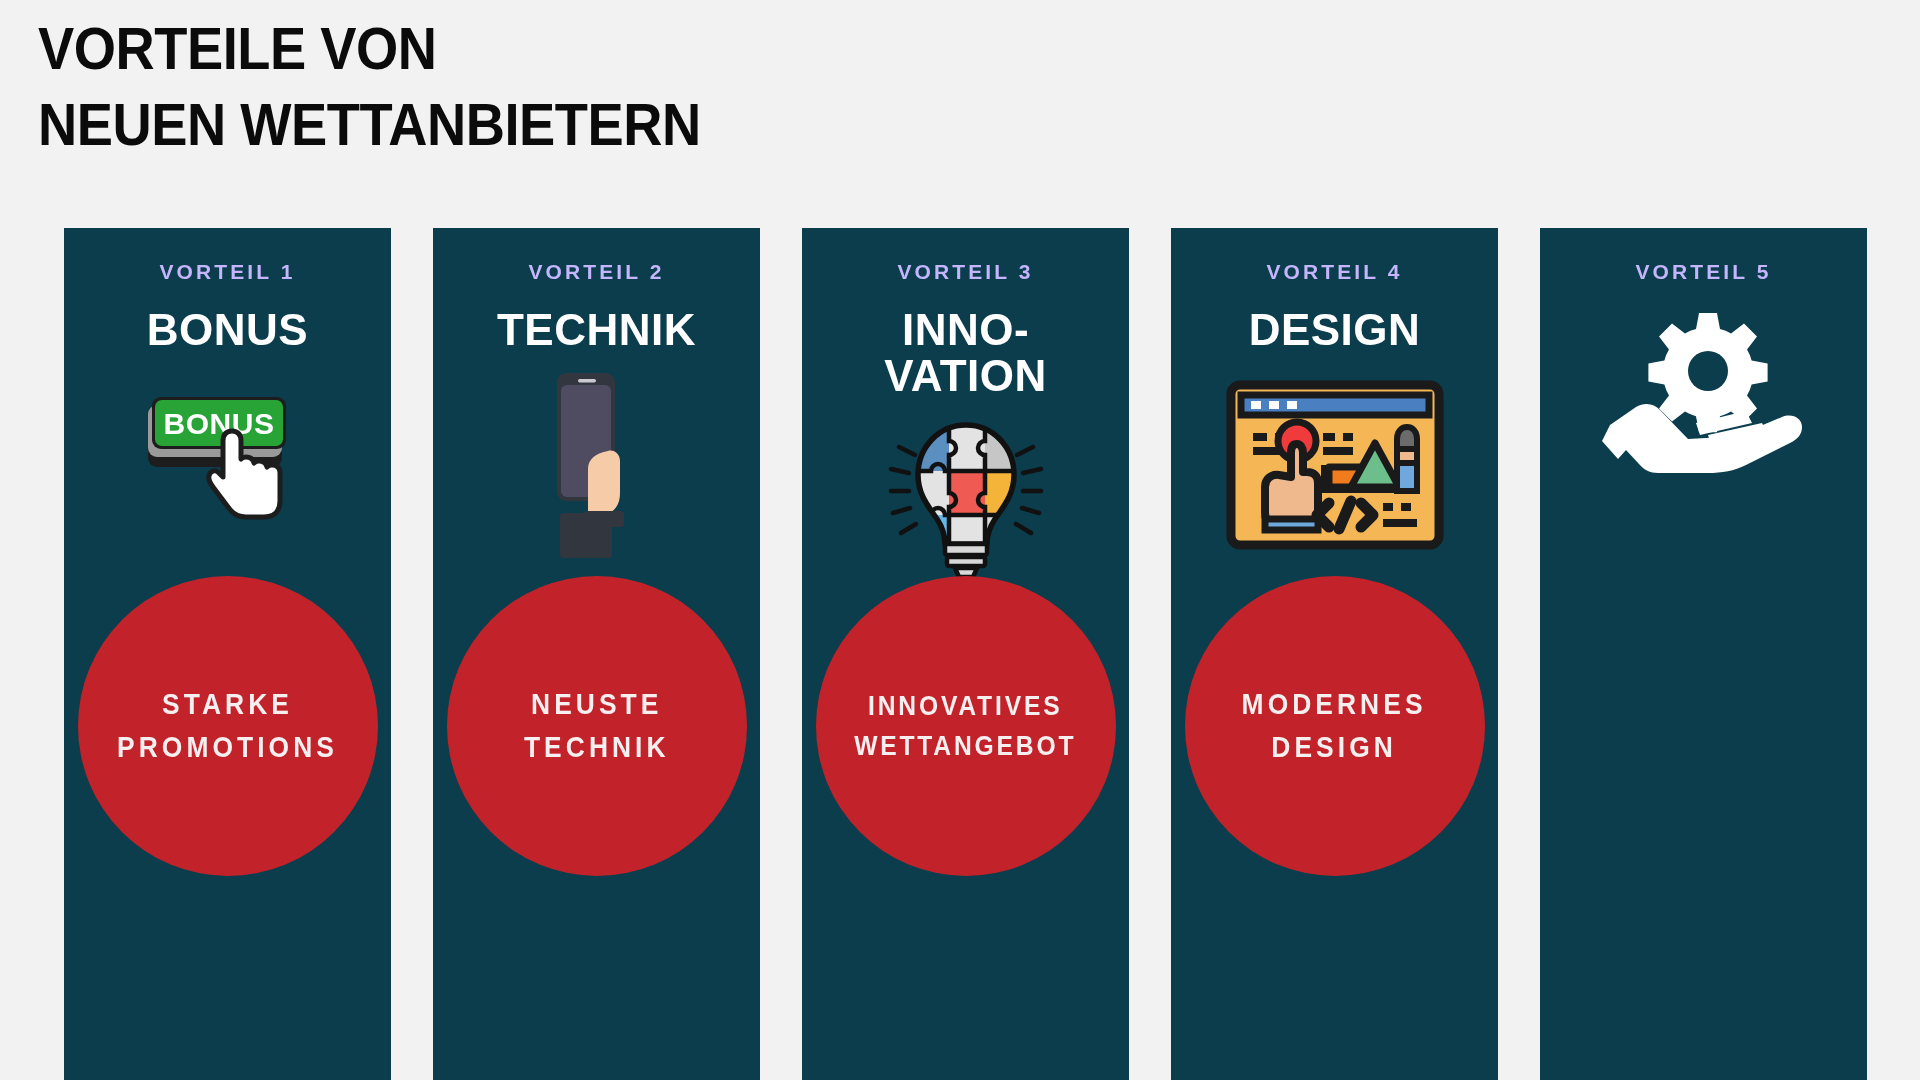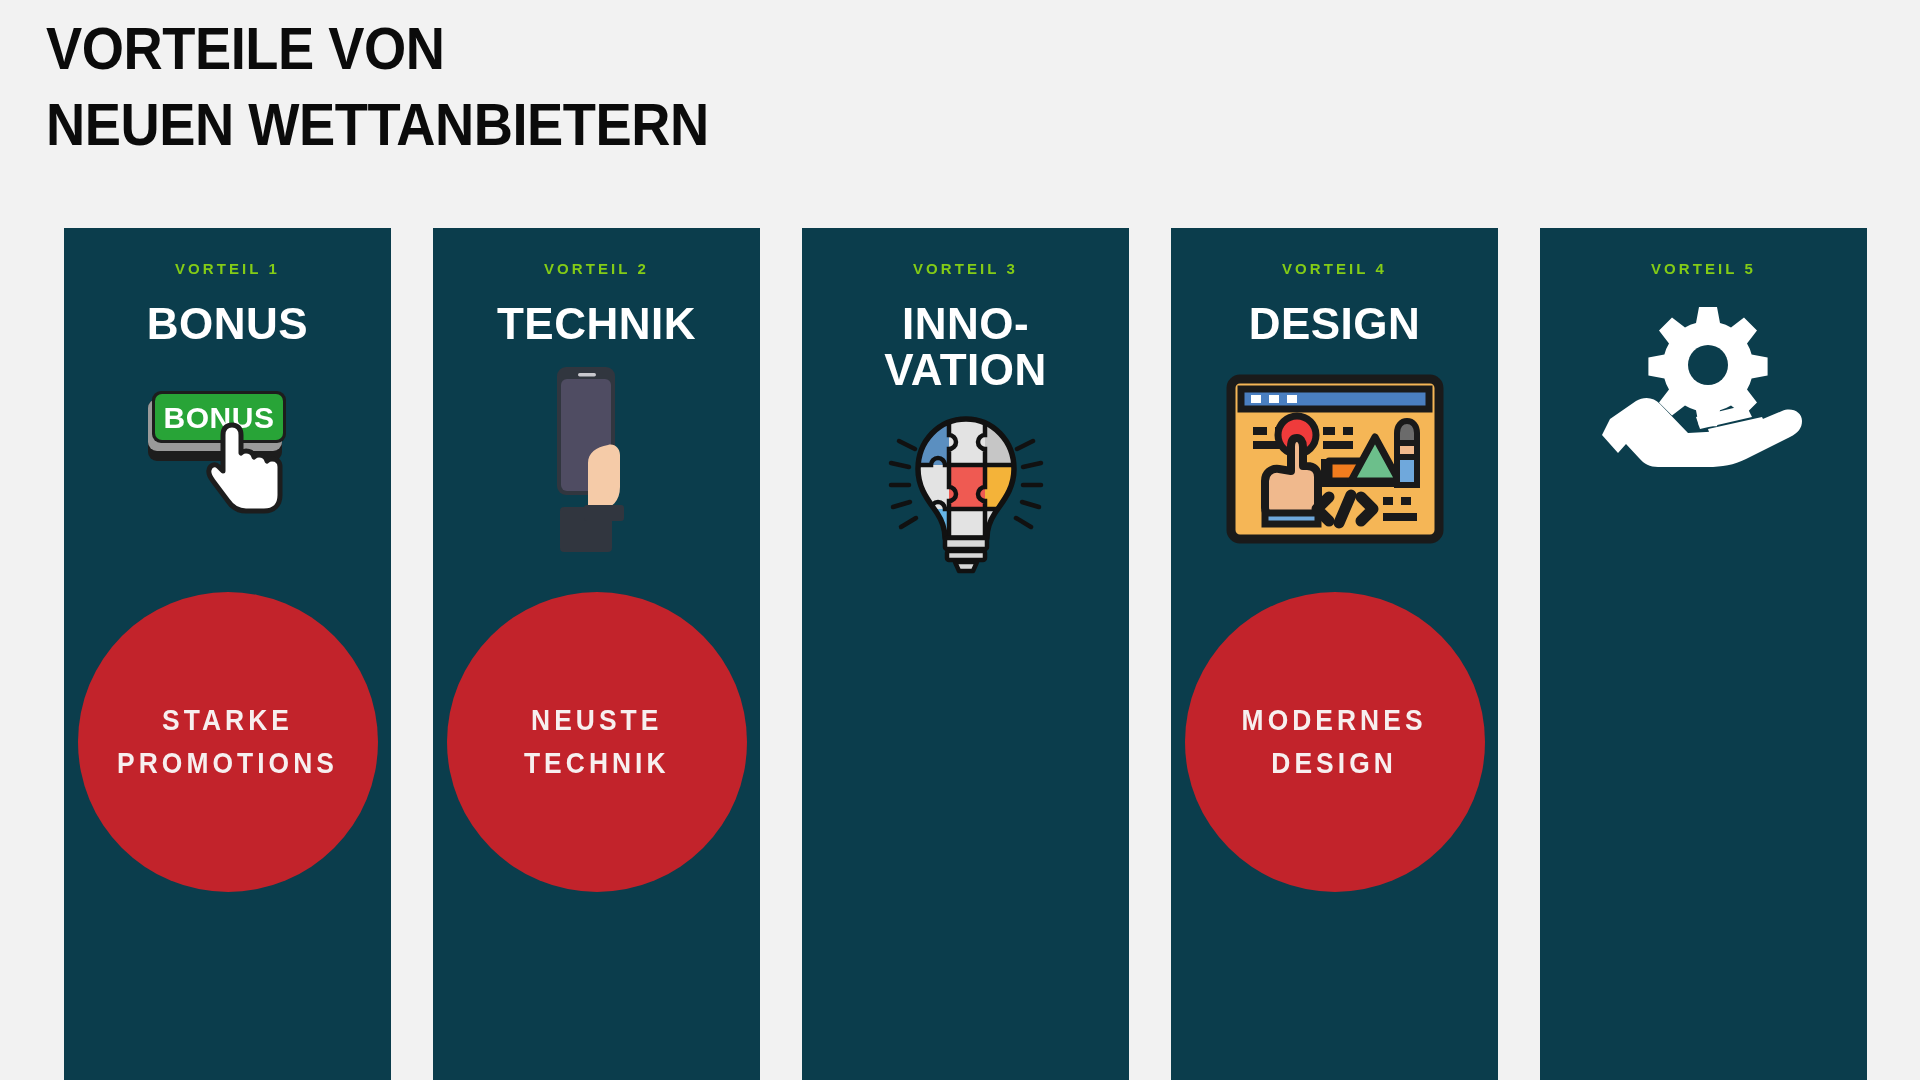--- a/index.html
+++ b/index.html
@@ -12,21 +12,21 @@
 
   body {
     background: #f2f2f2;
     font-family: "Liberation Sans", sans-serif;
     position: relative;
   }
 
   
   .title-block {
     position: absolute;
-    left: 46px;
+    left: 38px;
     top: 12px;
     width: 1100px;
   }
 
   .title-line {
     font-family: "Liberation Sans", sans-serif;
     font-weight: 700;
     font-size: 59px;
     line-height: 1.28;
     letter-spacing: -0.5px;
@@ -56,24 +56,24 @@
     background: #0b3d4c;
     position: relative;
     display: flex;
     flex-direction: column;
     align-items: center;
     flex: 0 0 auto;
   }
 
   .card-eyebrow {
     margin-top: 33px;
-    font-size: 15px;
+    font-size: 21px;
     font-weight: 700;
     letter-spacing: 3.1px;
-    color: #84cc16;
+    color: #c4b5fd;
     text-transform: uppercase;
     text-align: left;
     line-height: 1;
   }
 
   .card-heading {
     margin-top: 25px;
     font-size: 44px;
     font-weight: 700;
     letter-spacing: 0.5px;
@@ -94,21 +94,21 @@
     justify-content: center;
     position: relative;
   }
   .icon-zone.shift-up { margin-top: 4px; }
 
   .icon-zone svg { display: block; }
 
   
   .circle {
     position: absolute;
-    top: 364px;
+    top: 348px;
     left: 50%;
     transform: translateX(-50%);
     width: 300px;
     height: 300px;
     border-radius: 50%;
     background: #c2232b;
     display: flex;
     align-items: center;
     justify-content: center;
     text-align: center;
@@ -245,20 +245,24 @@
           <path d="M85 14 C112 14 133 36 133 64 C133 84 122 96 114 108
                    C108 117 106 125 106 133 L64 133 C64 125 62 117 56 108
                    C48 96 37 84 37 64 C37 36 58 14 85 14 Z" fill="none" stroke="#111111" stroke-width="5.5" stroke-linejoin="round"></path>
         </g>
 
         <rect x="64" y="133" width="42" height="11" rx="2" fill="#d8d8d8" stroke="#111111" stroke-width="4.5"></rect>
         <rect x="66" y="146" width="38" height="9" rx="2" fill="#d8d8d8" stroke="#111111" stroke-width="4.5"></rect>
         <path d="M74 157 L96 157 L92 166 L78 166 Z" fill="#d8d8d8" stroke="#111111" stroke-width="4.5" stroke-linejoin="round"></path>
       </svg>
     </div>
+    <div class="circle">
+      <div class="circle-label tight">INNOVATIVES
+WETTANGEBOT</div>
+    </div>
   </div>
 
   <div class="card">
     <div class="card-eyebrow">VORTEIL 4</div>
     <div class="card-heading">DESIGN</div>
     <div class="icon-zone">
       <svg width="220" height="172" viewBox="0 0 220 172">
         <rect x="6" y="6" width="208" height="160" rx="9" fill="#f5b656" stroke="#1a1a1a" stroke-width="9"></rect>
 
         <rect x="16" y="16" width="188" height="20" fill="#4a7fc1" stroke="#1a1a1a" stroke-width="7"></rect>

